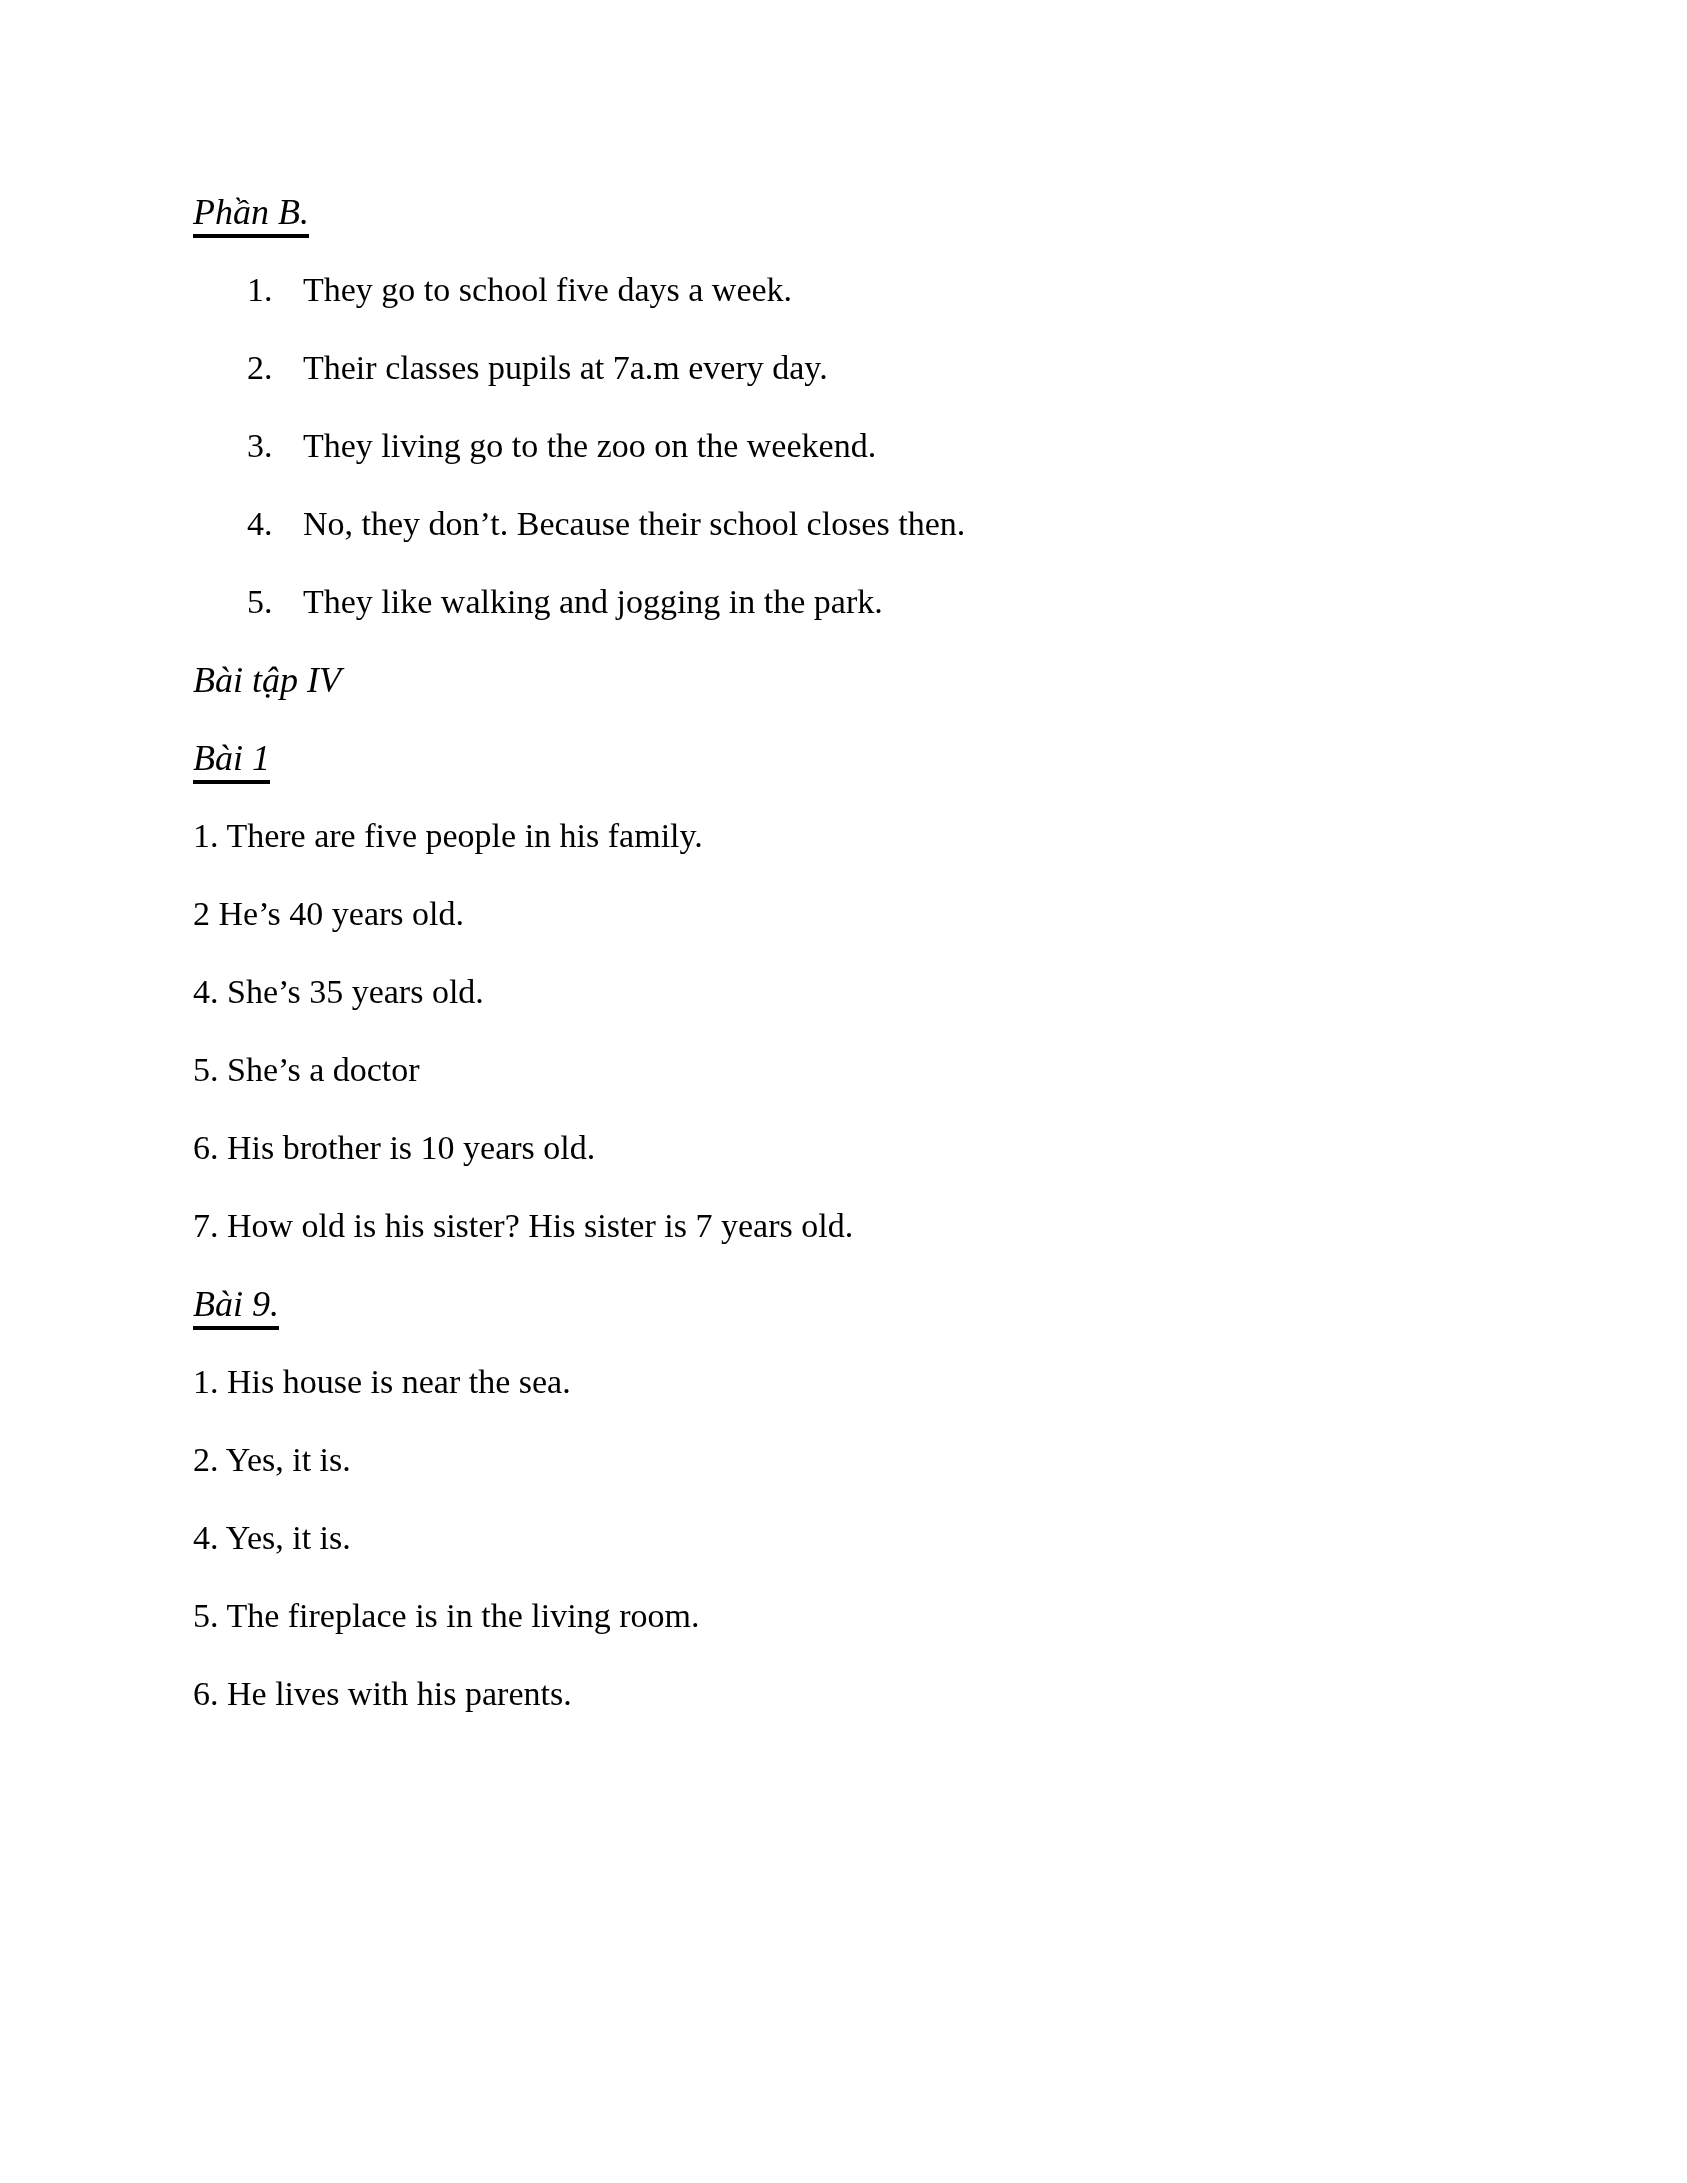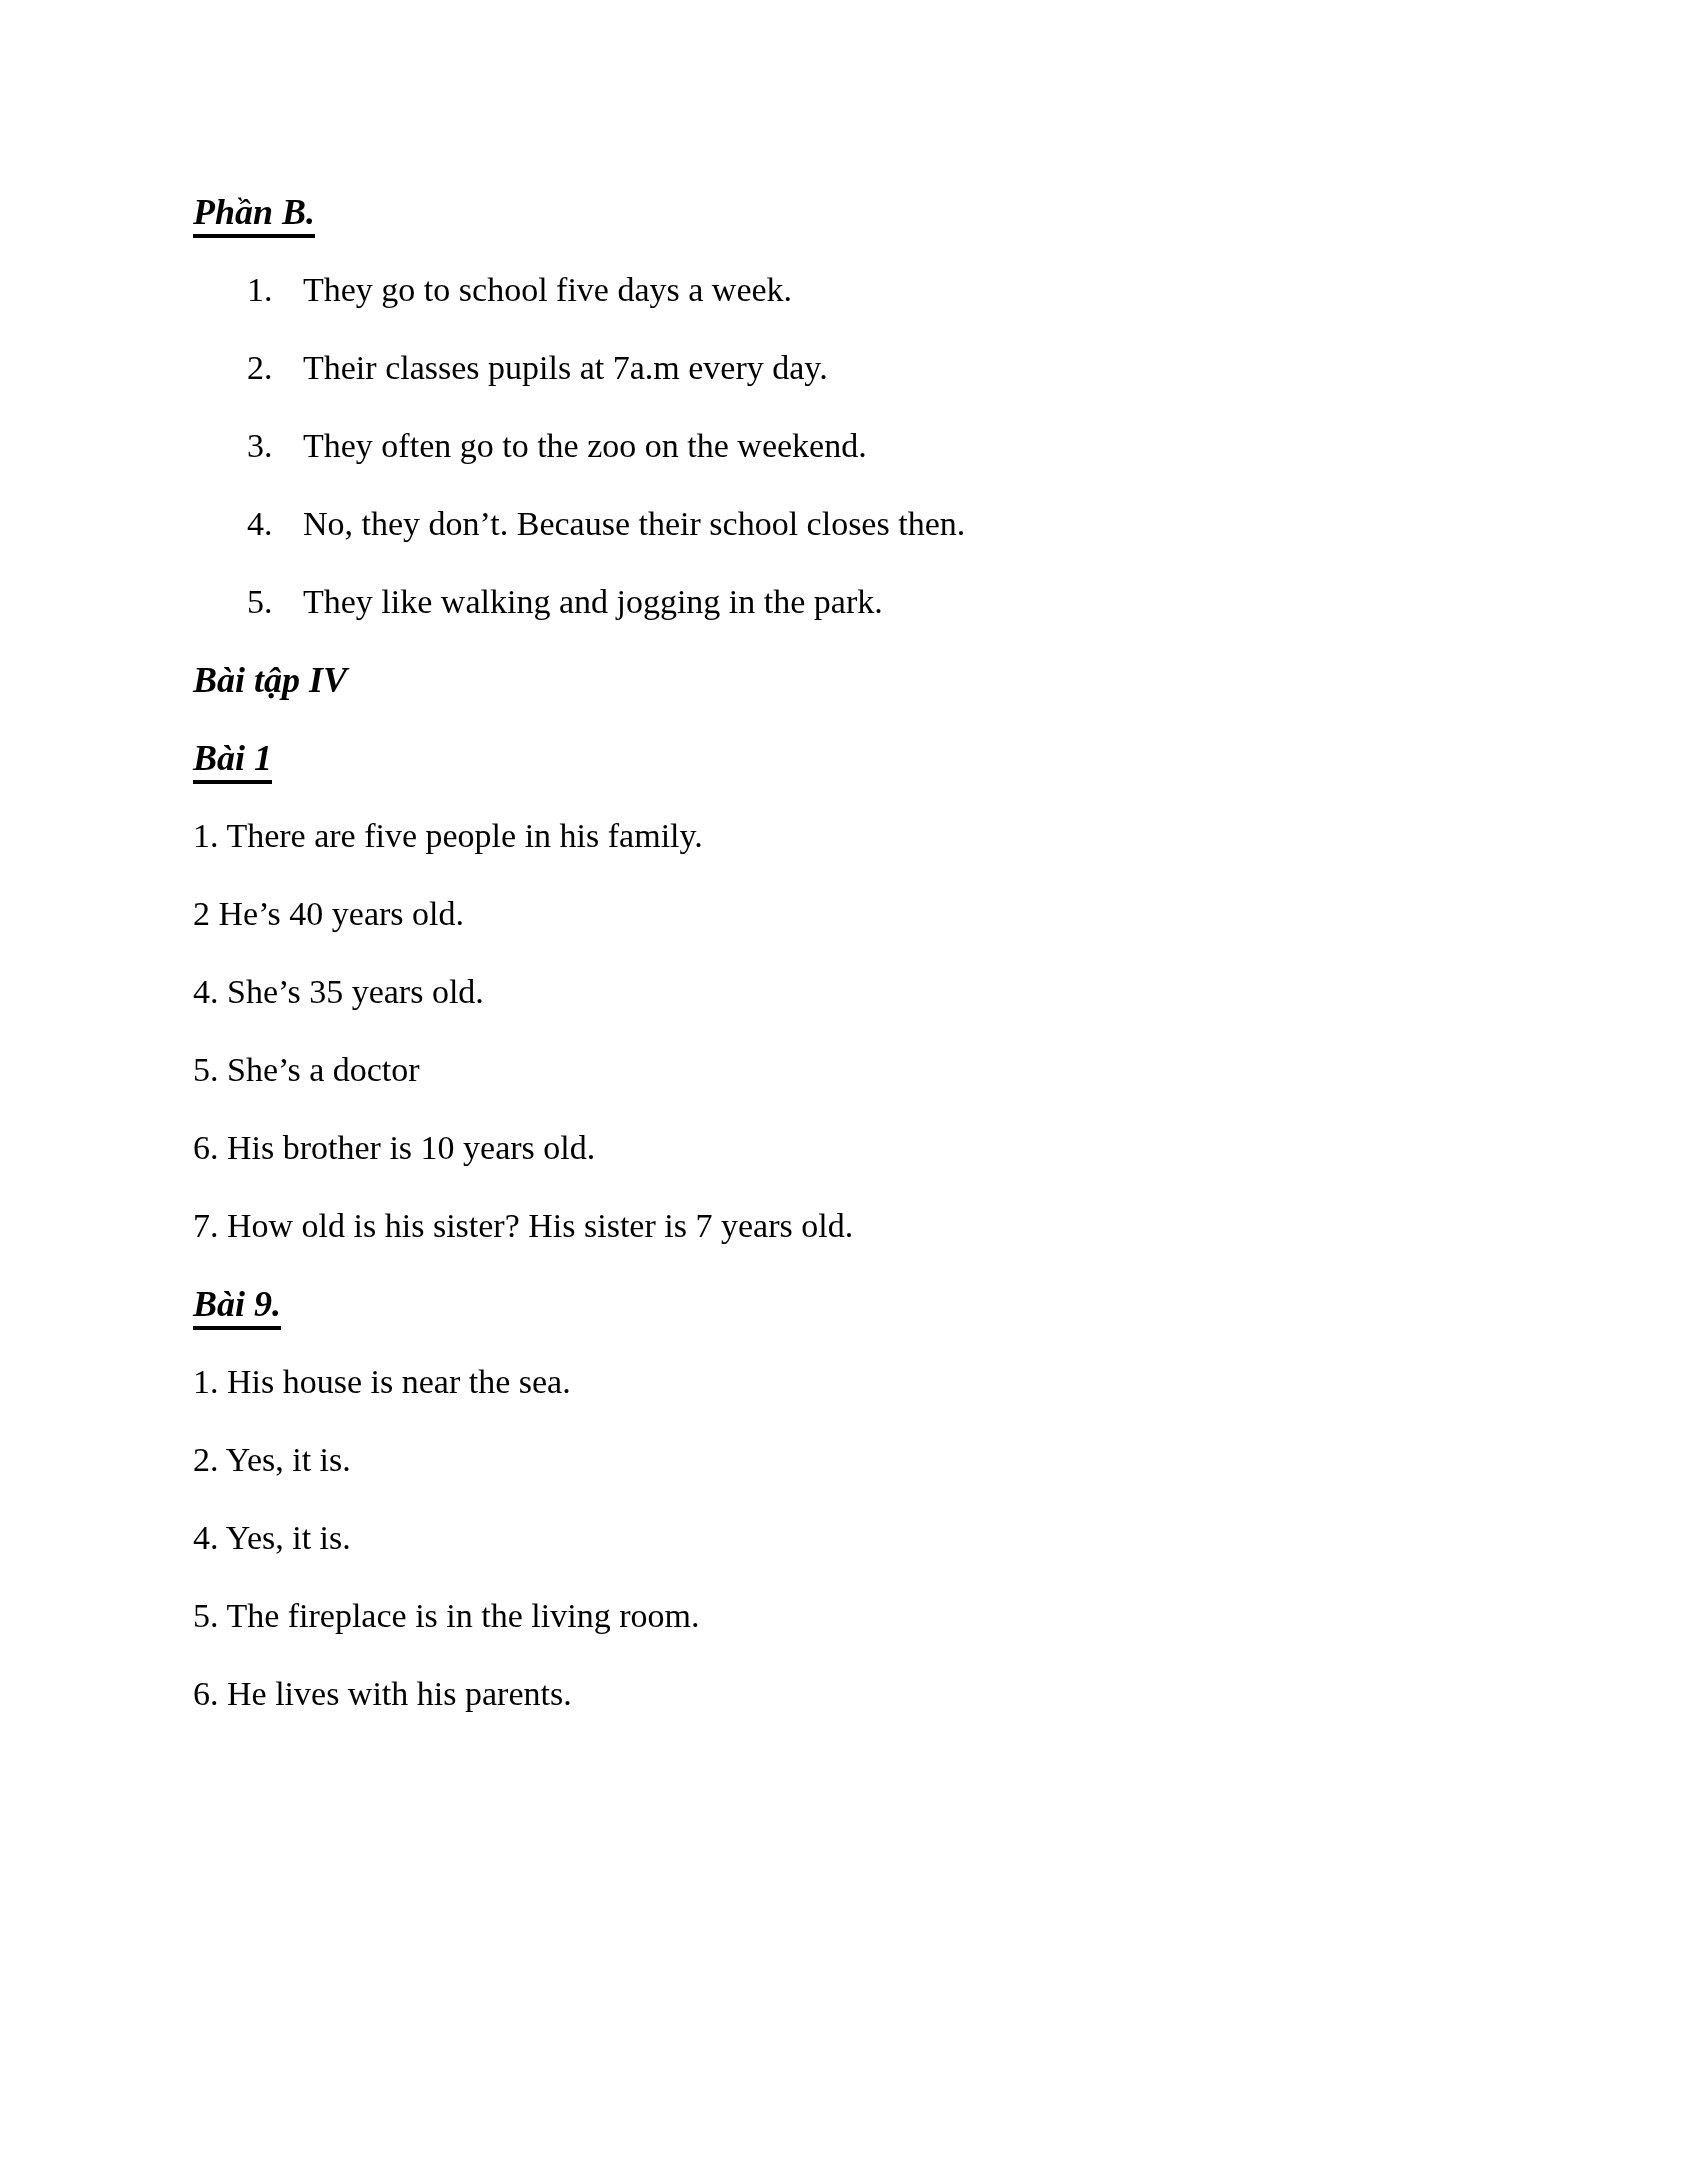--- a/index.html
+++ b/index.html
@@ -19,21 +19,21 @@
     color: #000000;
     overflow: hidden;
   }
   .line, .heading {
     margin: 0;
     line-height: 78px;
     font-weight: normal;
     white-space: nowrap;
   }
   .heading {
-    font-weight: bold;
+    font-weight: normal;
     font-style: italic;
     font-size: 36px;
   }
   .ul {
     border-bottom: 4.6px solid #000000;
     padding-bottom: 2px;
   }
   .b-item {
     display: flex;
     padding-left: 54px;
@@ -53,21 +53,21 @@
   <p class="line b-item">
     <span class="num">1.</span>
     <span class="txt">They go to school five days a week.</span>
   </p>
   <p class="line b-item">
     <span class="num">2.</span>
     <span class="txt">Their classes pupils at 7a.m every day.</span>
   </p>
   <p class="line b-item">
     <span class="num">3.</span>
-    <span class="txt">They often go to the zoo on the weekend.</span>
+    <span class="txt">They living go to the zoo on the weekend.</span>
   </p>
   <p class="line b-item">
     <span class="num">4.</span>
     <span class="txt">No, they don’t. Because their school closes then.</span>
   </p>
   <p class="line b-item">
     <span class="num">5.</span>
     <span class="txt">They like walking and jogging in the park.</span>
   </p>
 

